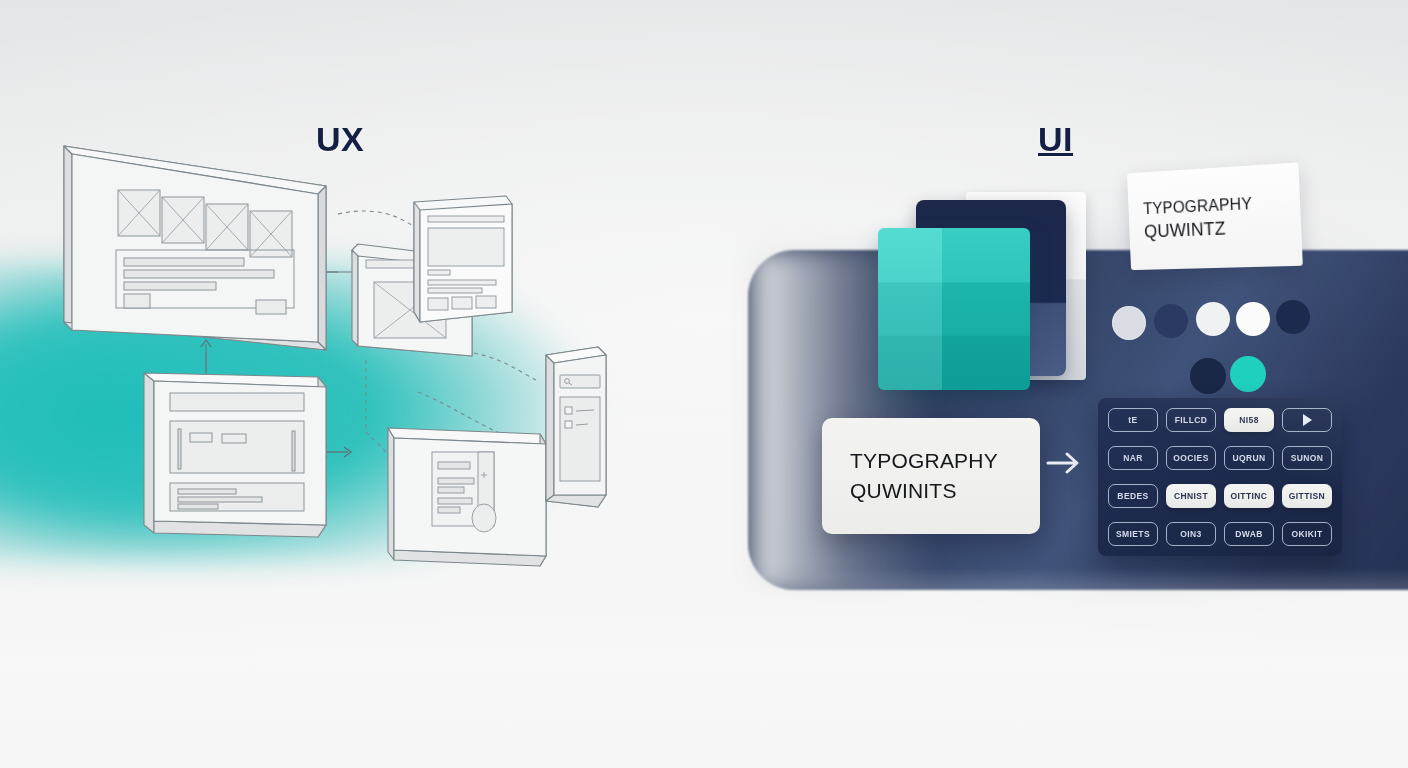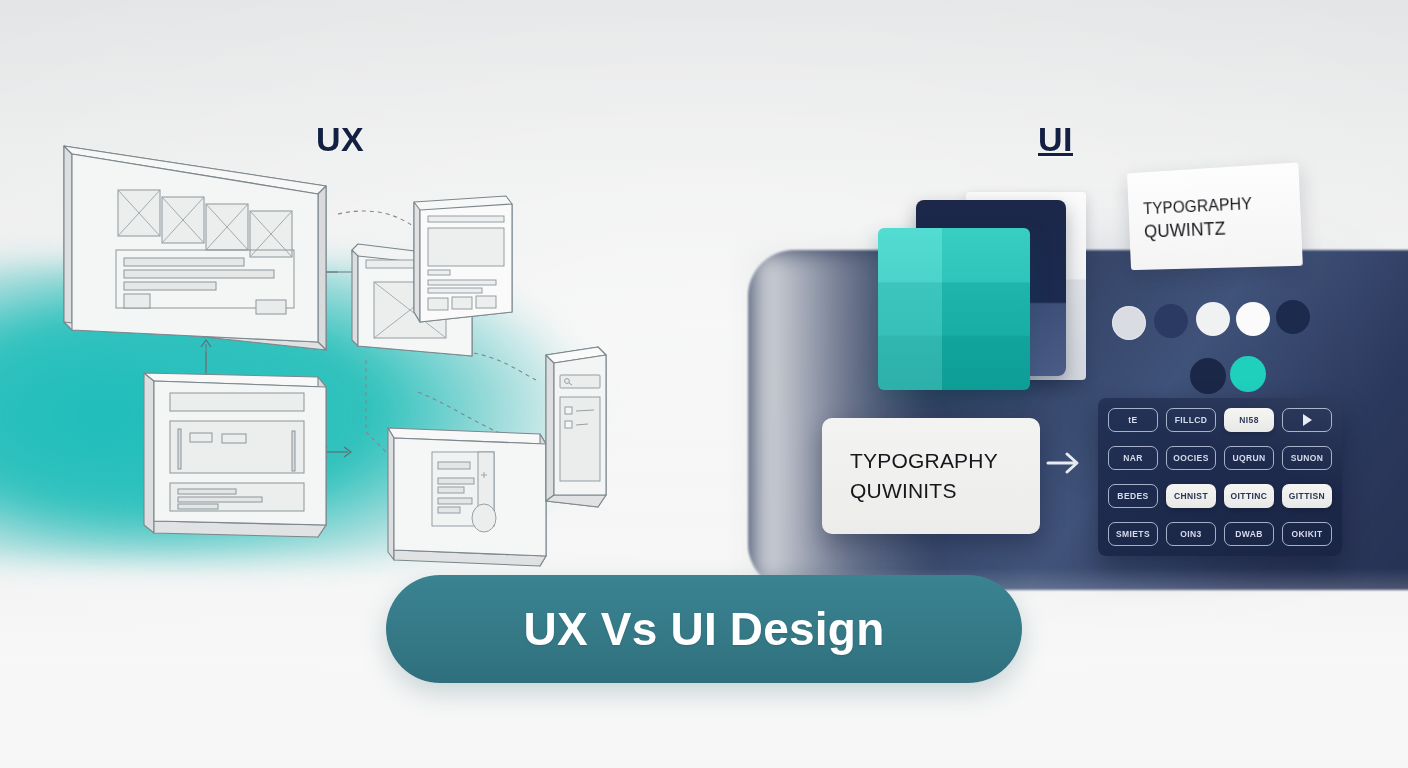--- a/index.html
+++ b/index.html
@@ -427,17 +427,14 @@
 
     <div class="btn-row">
       <div class="ui-btn outline">SMIETS</div>
       <div class="ui-btn outline">OIN3</div>
       <div class="ui-btn outline">DWAB</div>
       <div class="ui-btn outline">OKIKIT</div>
     </div>
   </div>
   <div class="sheen"></div>
 
-  <div class="title-pill">
-    <span>UX Vs UI Design</span>
-  </div>
 
 </div>
 
 </body></html>

